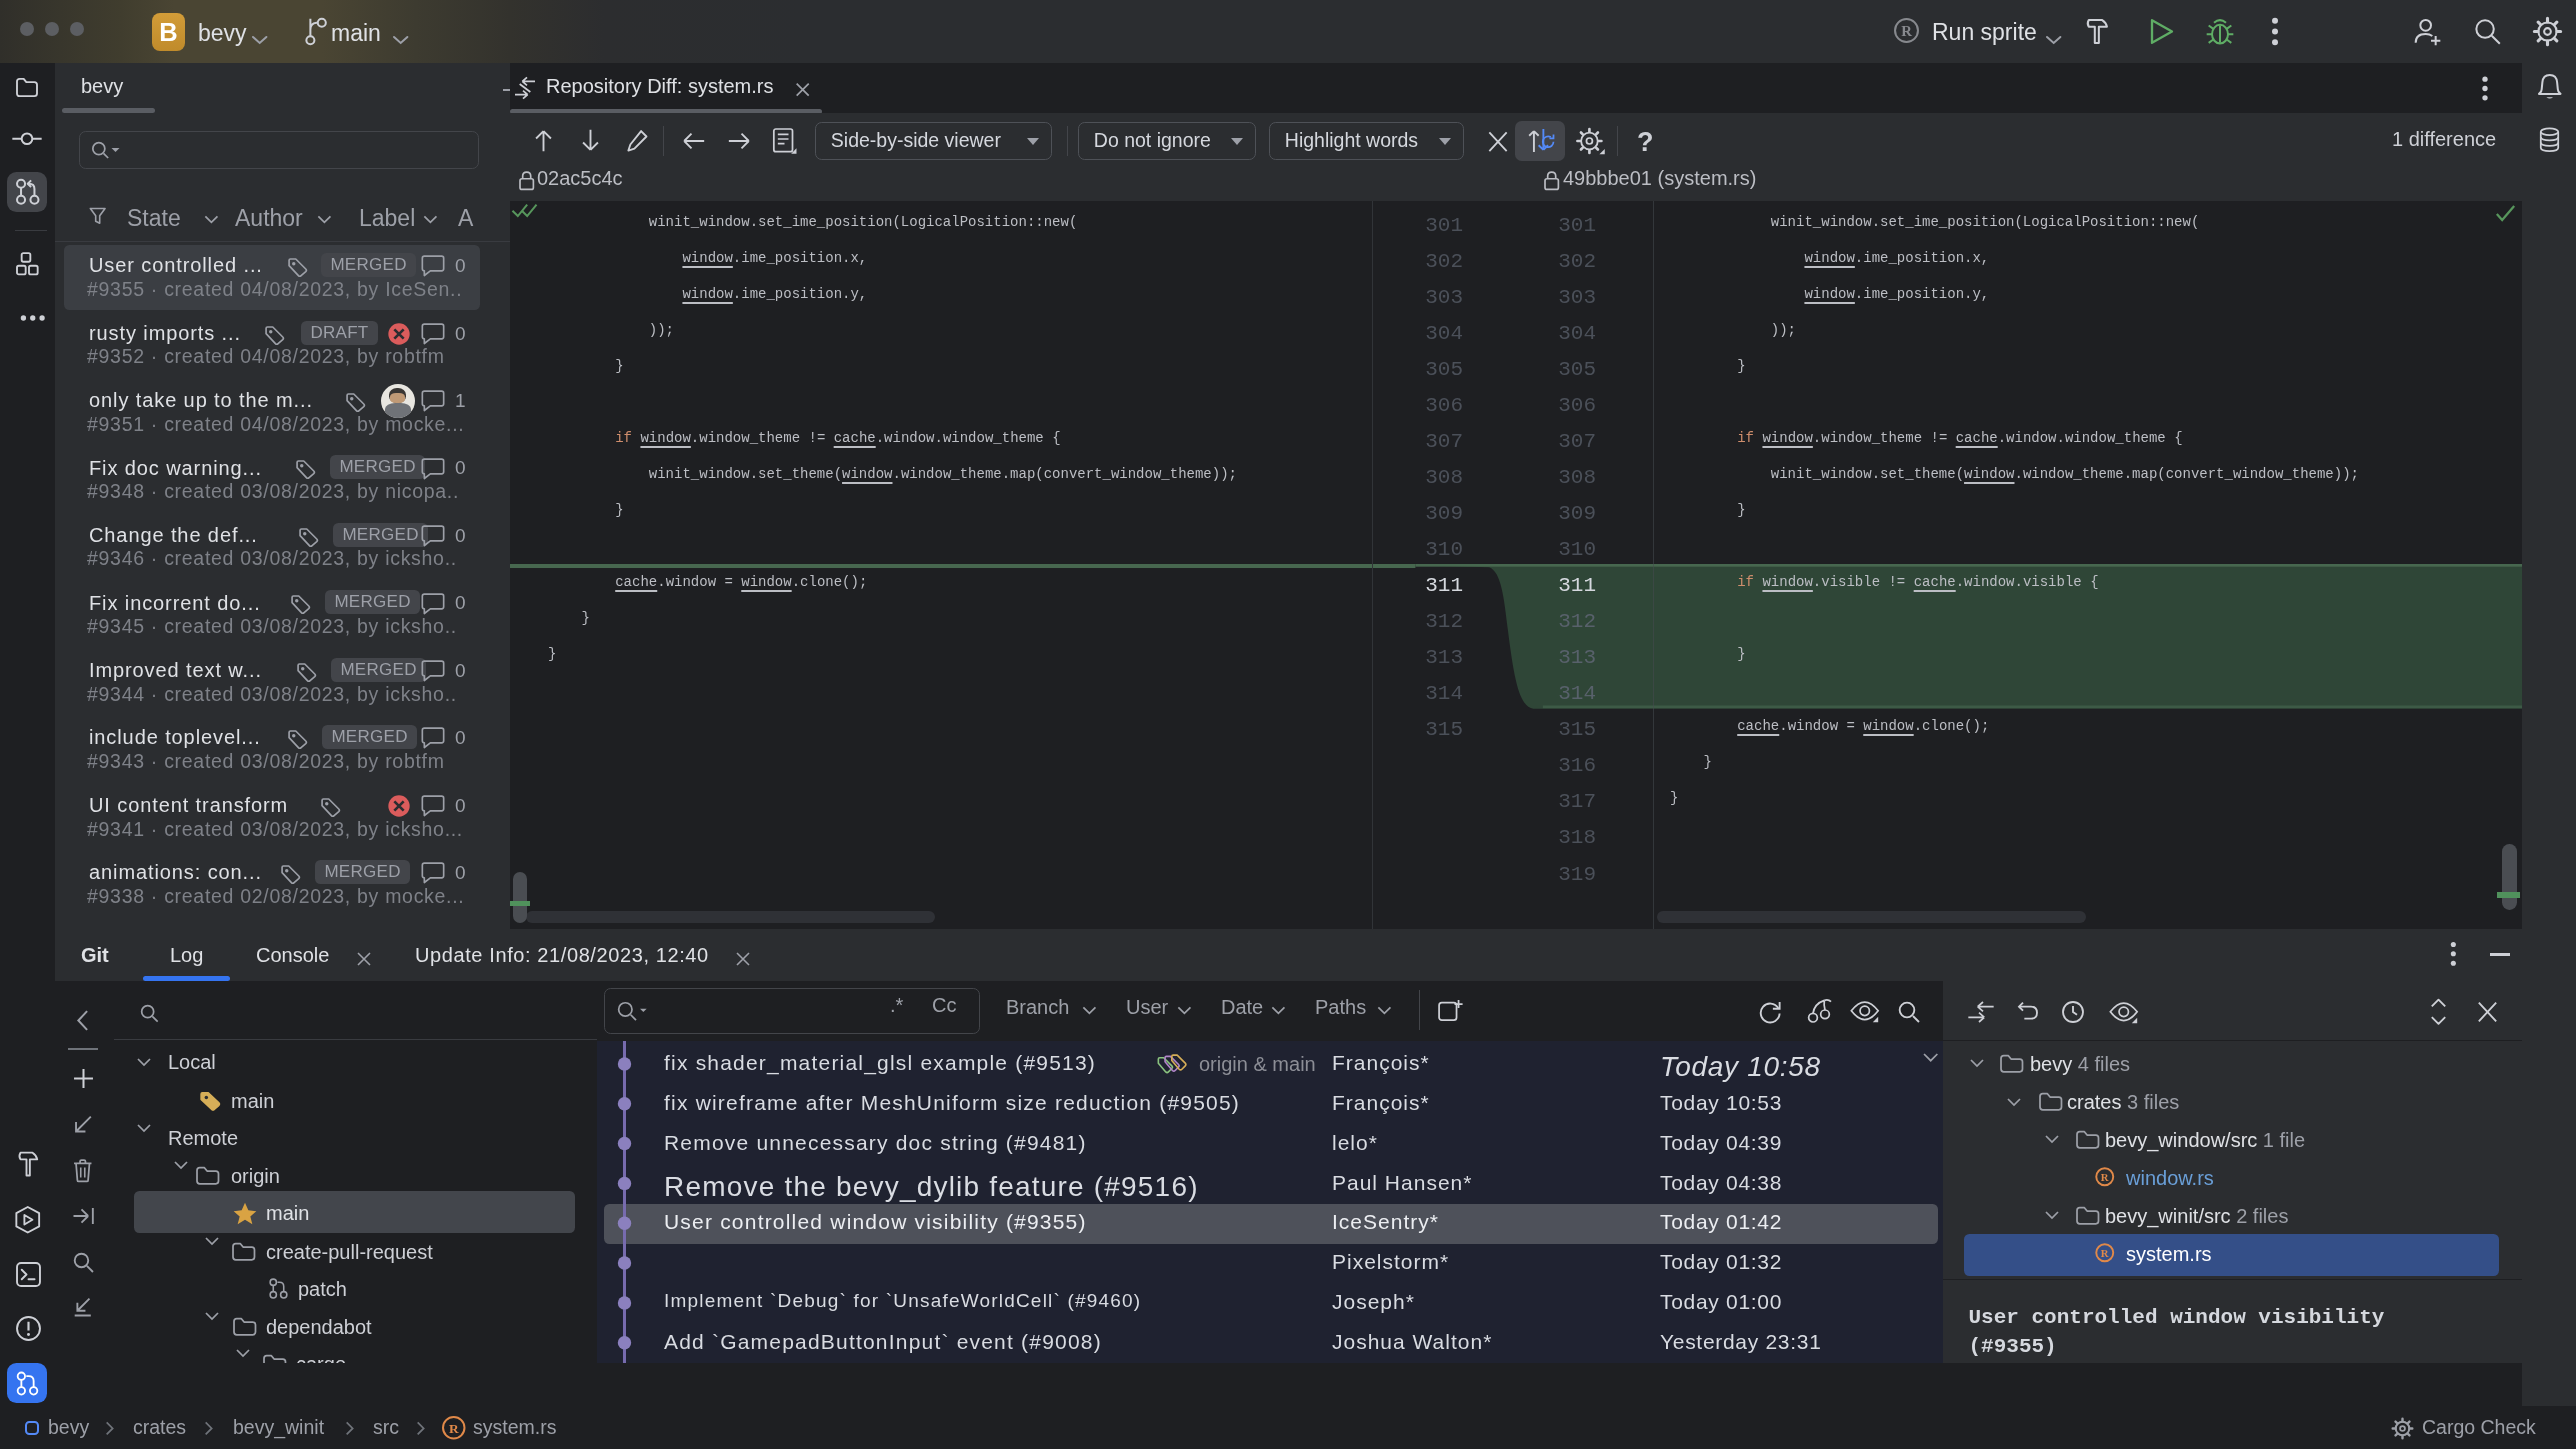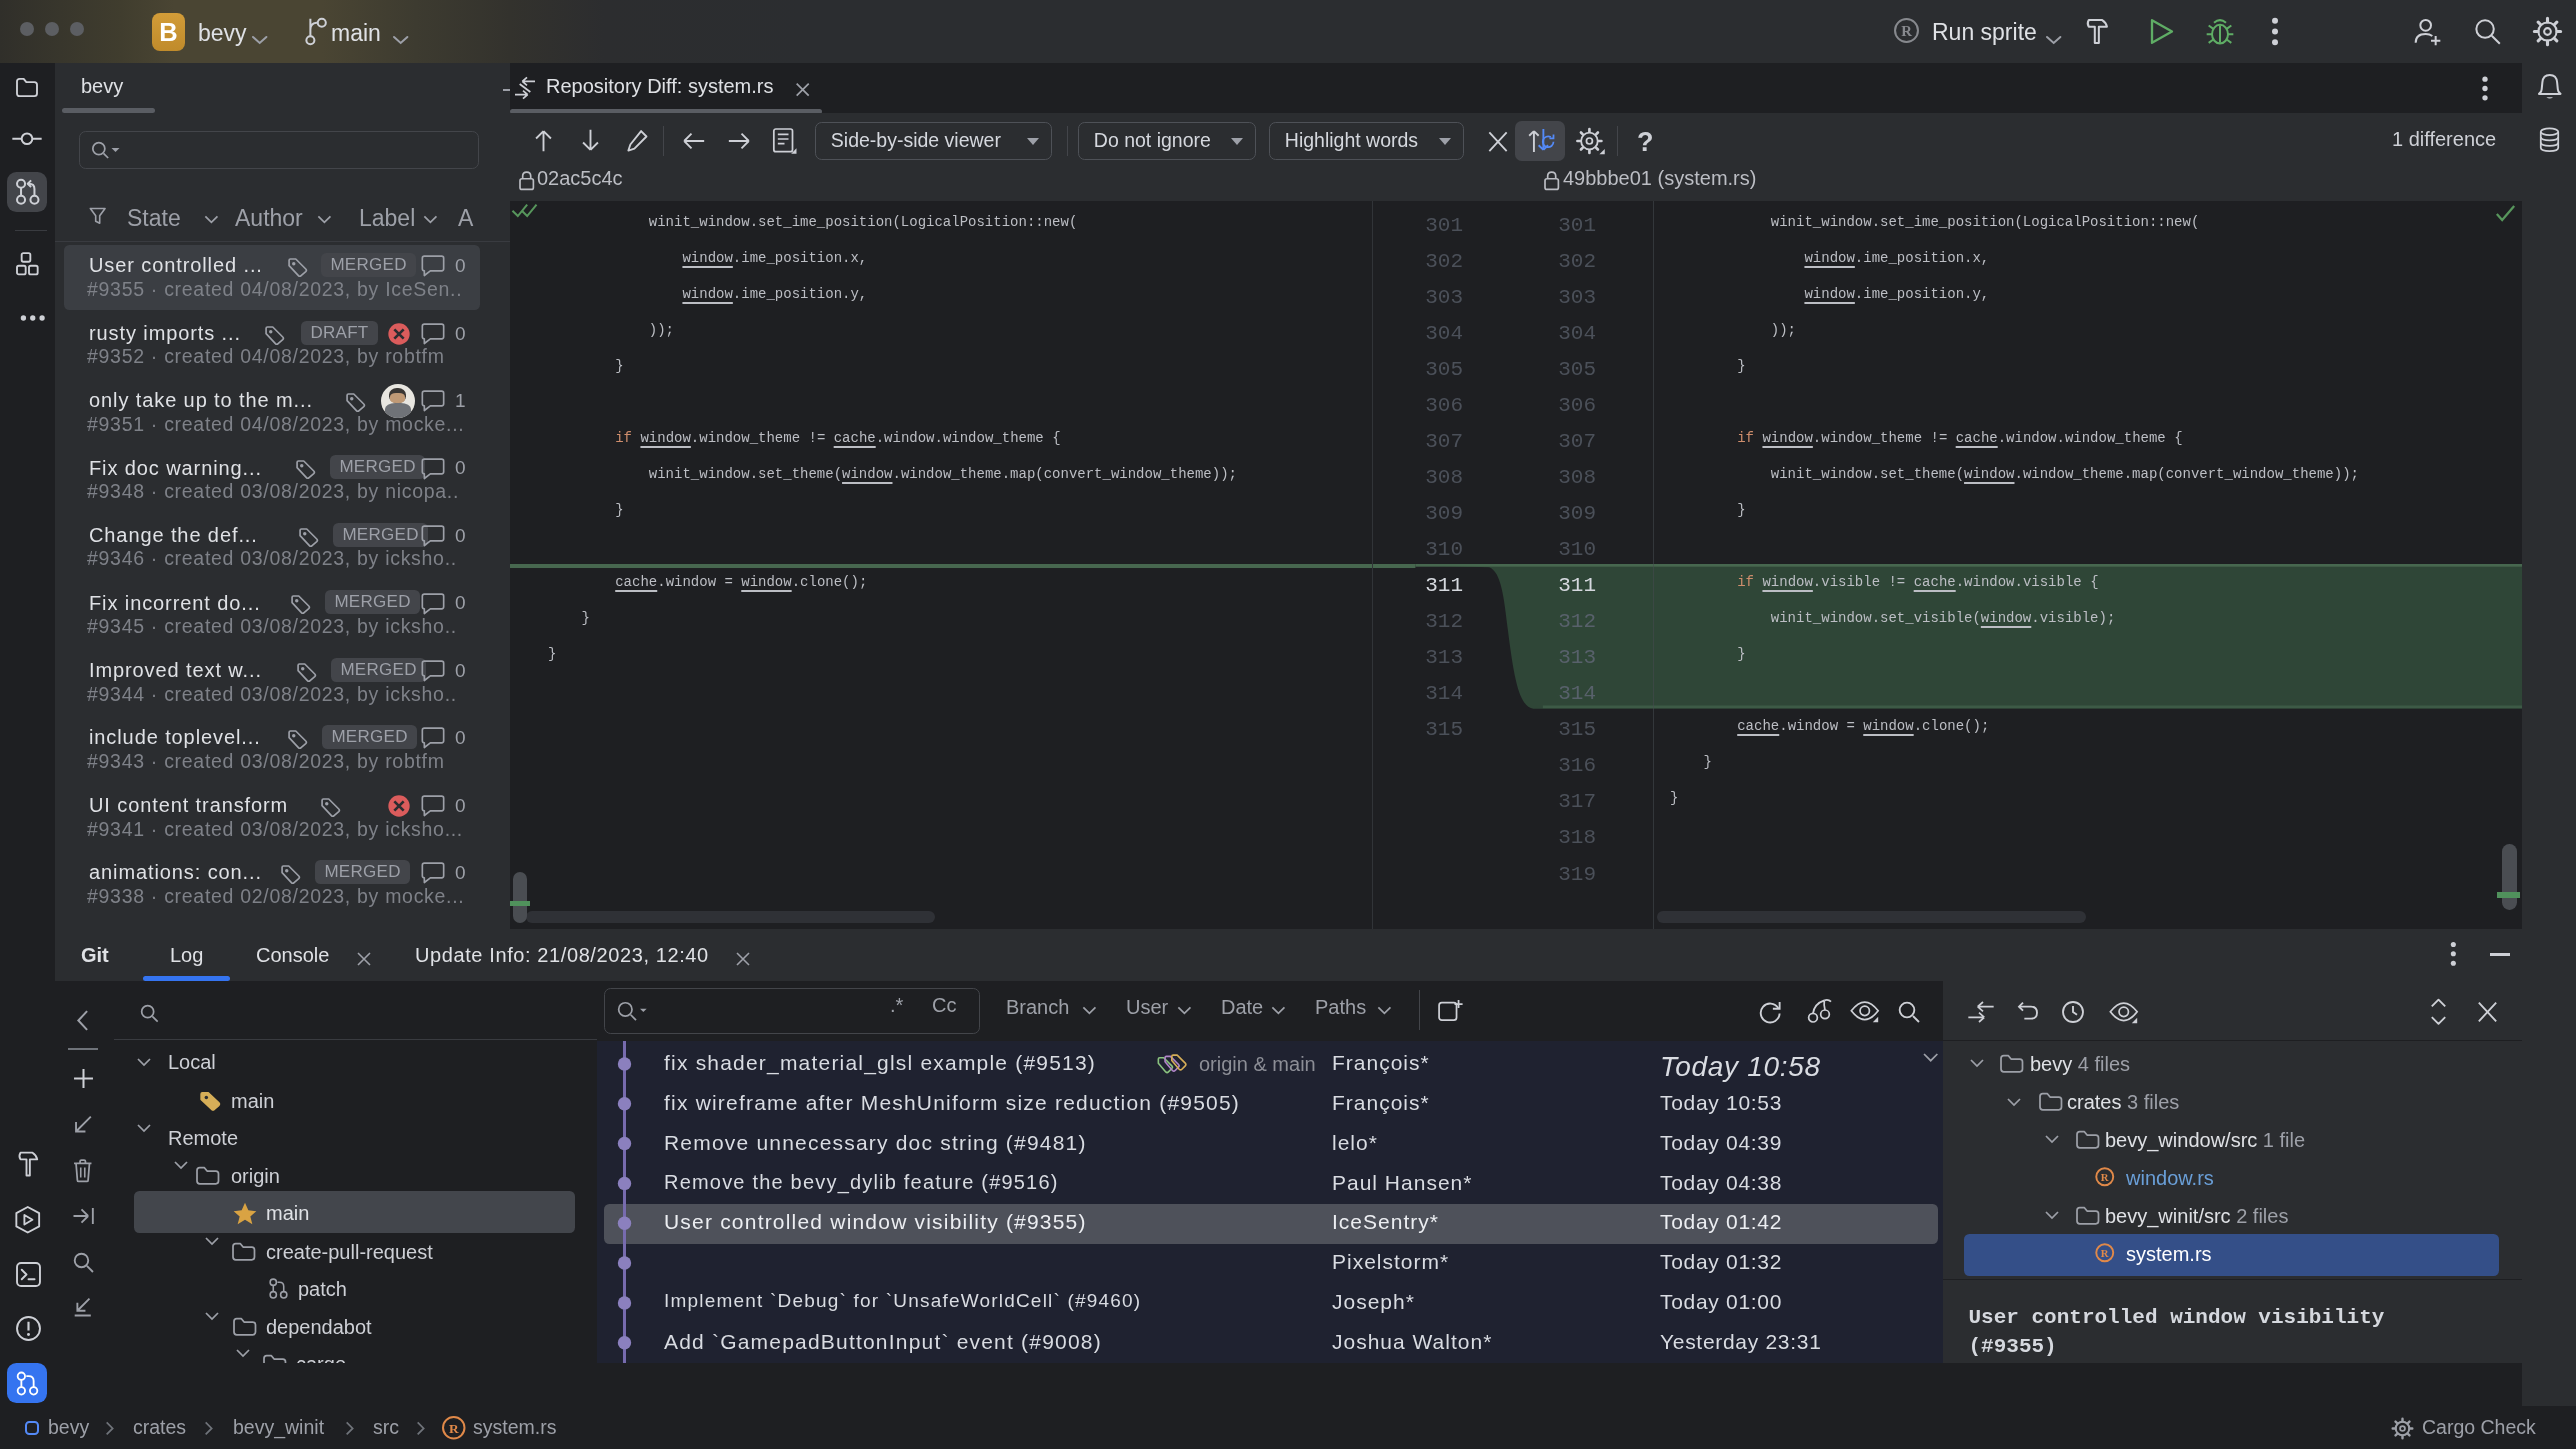--- a/index.html
+++ b/index.html
@@ -468,21 +468,20 @@
     <div class="abs" id="rcode" style="left:1144px;top:0;width:868px;height:728px;overflow:hidden;">
         <div class="cl" style="left: 16px; top: 13px;">            winit_window.set_ime_position(LogicalPosition::new(</div>
         <div class="cl" style="left: 16px; top: 49px;">                <u>window</u>.ime_position.x,</div>
         <div class="cl" style="left: 16px; top: 85px;">                <u>window</u>.ime_position.y,</div>
         <div class="cl" style="left: 16px; top: 121px;">            ));</div>
         <div class="cl" style="left: 16px; top: 157px;">        }</div>
         <div class="cl" style="left: 16px; top: 229px;">        <span class="kw">if</span> <u>window</u>.window_theme != <u>cache</u>.window.window_theme {</div>
         <div class="cl" style="left: 16px; top: 265px;">            winit_window.set_theme(<u>window</u>.window_theme.map(convert_window_theme));</div>
         <div class="cl" style="left: 16px; top: 301px;">        }</div>
         <div class="cl" style="left: 16px; top: 373px;">        <span class="kw">if</span> <u>window</u>.visible != <u>cache</u>.window.visible {</div>
-        <div class="cl" style="left: 16px; top: 409px;">            winit_window.set_visible(<u>window</u>.visible);</div>
         <div class="cl" style="left: 16px; top: 445px;">        }</div>
         <div class="cl" style="left: 16px; top: 517px;">        <u>cache</u>.window = <u>window</u>.clone();</div>
         <div class="cl" style="left: 16px; top: 553px;">    }</div>
         <div class="cl" style="left: 16px; top: 589px;">}</div>
       </div>
 
     <svg class="ic" style="left:1.3px;top:1.3px" width="27" height="17.4" viewBox="0 0 40 26">
       <path d="M2 13 L10 21 L24 4" fill="none" stroke="#57965c" stroke-width="3"></path>
       <path d="M16 13 L24 21 L38 4" fill="none" stroke="#57965c" stroke-width="3"></path>
     </svg>
@@ -696,21 +695,21 @@
         </svg>
         <div class="abs" style="left:67px;top:10px;font-size:21px;color:#d9dce2;white-space:nowrap;letter-spacing:1.2px;">fix shader_material_glsl example (#9513)</div>
         <div class="abs" style="left:735px;top:10px;font-size:21px;color:#d9dce2;letter-spacing:1px;">François*</div>
         <div class="abs" style="left:1063px;top:10px;font-size:28px;color:#d9dce2;letter-spacing:0.7px;font-style:italic;">Today 10:58</div>
         <div class="abs" style="left:67px;top:50px;font-size:21px;color:#d9dce2;white-space:nowrap;letter-spacing:1.2px;">fix wireframe after MeshUniform size reduction (#9505)</div>
         <div class="abs" style="left:735px;top:50px;font-size:21px;color:#d9dce2;letter-spacing:1px;">François*</div>
         <div class="abs" style="left:1063px;top:50px;font-size:21px;color:#d9dce2;letter-spacing:0.7px;">Today 10:53</div>
         <div class="abs" style="left:67px;top:90px;font-size:21px;color:#d9dce2;white-space:nowrap;letter-spacing:1.2px;">Remove unnecessary doc string (#9481)</div>
         <div class="abs" style="left:735px;top:90px;font-size:21px;color:#d9dce2;letter-spacing:1px;">lelo*</div>
         <div class="abs" style="left:1063px;top:90px;font-size:21px;color:#d9dce2;letter-spacing:0.7px;">Today 04:39</div>
-        <div class="abs" style="left:67px;top:130px;font-size:20px;color:#d9dce2;white-space:nowrap;letter-spacing:1.2px;">Remove the bevy_dylib feature (#9516)</div>
+        <div class="abs" style="left:67px;top:130px;font-size:28px;color:#d9dce2;white-space:nowrap;letter-spacing:1.2px;">Remove the bevy_dylib feature (#9516)</div>
         <div class="abs" style="left:735px;top:130px;font-size:21px;color:#d9dce2;letter-spacing:1px;">Paul Hansen*</div>
         <div class="abs" style="left:1063px;top:130px;font-size:21px;color:#d9dce2;letter-spacing:0.7px;">Today 04:38</div>
         <div class="abs" style="left:67px;top:169px;font-size:21px;color:#eceef2;white-space:nowrap;letter-spacing:1.2px;">User controlled window visibility (#9355)</div>
         <div class="abs" style="left:735px;top:169px;font-size:21px;color:#eceef2;letter-spacing:1px;">IceSentry*</div>
         <div class="abs" style="left:1063px;top:169px;font-size:21px;color:#eceef2;letter-spacing:0.7px;">Today 01:42</div>
         <div class="abs" style="left:735px;top:209px;font-size:21px;color:#d9dce2;letter-spacing:1px;">Pixelstorm*</div>
         <div class="abs" style="left:1063px;top:209px;font-size:21px;color:#d9dce2;letter-spacing:0.7px;">Today 01:32</div>
         <div class="abs" style="left:67px;top:249px;font-size:19px;color:#d9dce2;white-space:nowrap;letter-spacing:1.2px;">Implement `Debug` for `UnsafeWorldCell` (#9460)</div>
         <div class="abs" style="left:735px;top:249px;font-size:21px;color:#d9dce2;letter-spacing:1px;">Joseph*</div>
         <div class="abs" style="left:1063px;top:249px;font-size:21px;color:#d9dce2;letter-spacing:0.7px;">Today 01:00</div>

